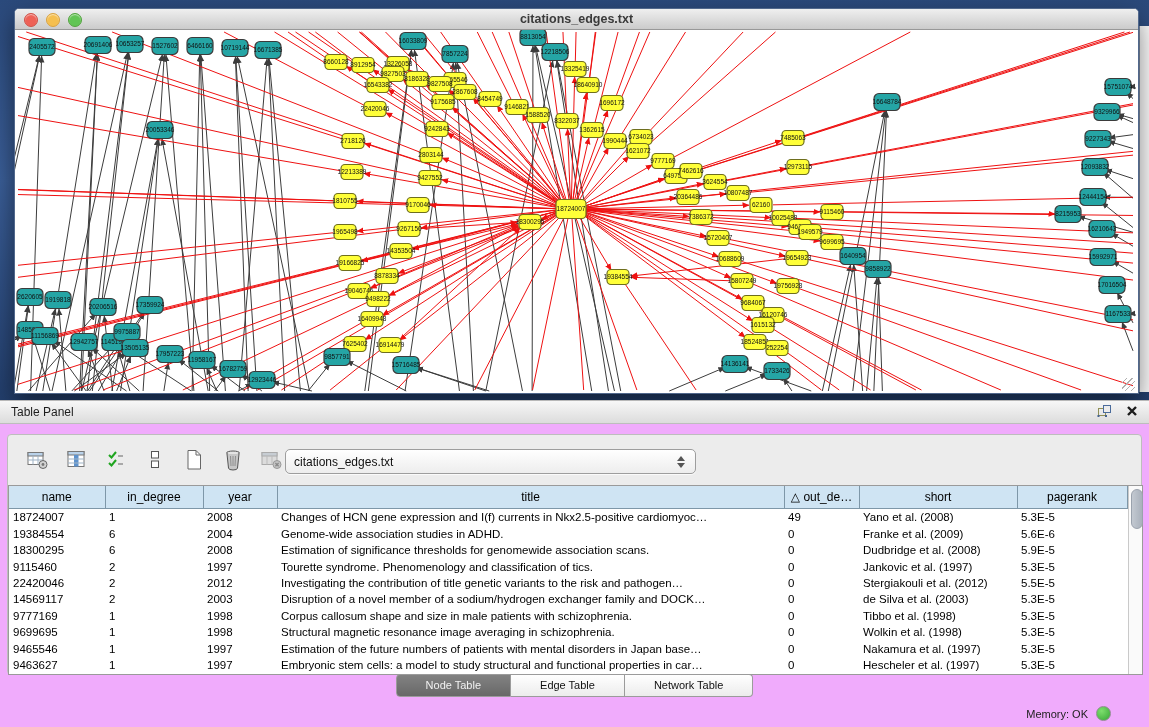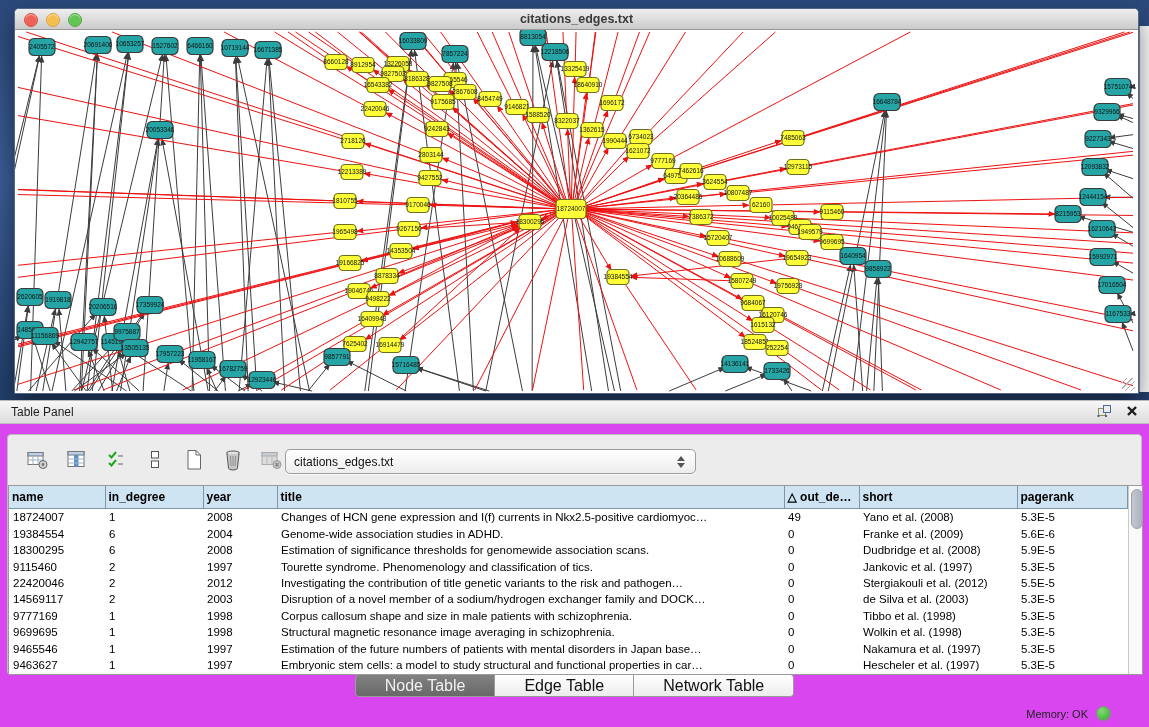--- a/index.html
+++ b/index.html
@@ -18,49 +18,49 @@
   .lights{position:absolute;left:9px;top:4px;display:flex;gap:8px;}
   .light{width:12px;height:12px;border-radius:50%;box-shadow:inset 0 1px 1px rgba(255,255,255,.6);}
   .light.red{background:#ee6156;border:1px solid #cf5349;}
   .light.yellow{background:#f5bf4f;border:1px solid #d9a341;}
   .light.green{background:#62c554;border:1px solid #54a33f;}
   .wtitle{font-size:12.5px;font-weight:bold;color:#3a3a3a;}
   .canvas{position:relative;width:1121px;height:362px;background:#fff;overflow:hidden;}
   .grip{position:absolute;right:1px;bottom:1px;width:13px;height:13px;
     background:repeating-linear-gradient(135deg,transparent 0 3px,#b0b0b0 3px 4px);}
   
-  .table-panel{position:absolute;left:0;top:400px;width:1149px;height:327px;background:#d946ef;}
+  .table-panel{position:absolute;left:0;top:400px;width:1149px;height:327px;background:#f0abfc;}
   .panel-header{height:22px;background:linear-gradient(#f7f7f7,#dcdcdc);
     border-top:1px solid #b8b8b8;border-bottom:1px solid #bdbdbd;
     display:flex;align-items:center;padding:0 11px;font-size:12px;color:#1d1d1d;gap:14px;}
   .ph-spacer{flex:1;}
   .inset{position:absolute;left:7px;top:34px;width:1133px;height:239px;background:#ececec;
     border:1px solid #bdbdbd;border-radius:4px;}
   .toolbar{position:absolute;left:26px;top:42px;height:36px;display:flex;align-items:center;gap:15px;}
   .tbtn{display:flex;align-items:center;justify-content:center;width:24px;height:24px;}
   .fx{font-family:"Liberation Serif",serif;font-style:italic;font-size:14px;color:#111;}
   .combo{position:absolute;left:285px;top:49px;width:393px;height:23px;border:1px solid #9d9d9d;
     border-radius:5px;background:linear-gradient(#ffffff,#ededed);display:flex;align-items:center;
     font-size:12px;color:#111;padding:0 8px;box-shadow:0 1px 1px rgba(255,255,255,.8);}
   .combo .val{flex:1;}
   .stepper{width:12px;display:flex;flex-direction:column;align-items:center;gap:2px;}
   .stepper .up{width:0;height:0;border-left:4px solid transparent;border-right:4px solid transparent;border-bottom:5px solid #555;}
   .stepper .dn{width:0;height:0;border-left:4px solid transparent;border-right:4px solid transparent;border-top:5px solid #555;}
   .table-wrap{position:absolute;left:8px;top:85px;width:1133px;height:188px;background:#fff;
     border:1px solid #9a9a9a;display:flex;}
   table{border-collapse:collapse;table-layout:fixed;width:1118px;}
   th{height:22px;background:#cfe4f3;border-right:1px solid #7e97a8;border-bottom:1px solid #7e97a8;
-    font-size:12px;font-weight:bold;color:#000;text-align:left;overflow:hidden;white-space:nowrap;padding:0 3px;}
+    font-size:12px;font-weight:normal;color:#000;text-align:center;overflow:hidden;white-space:nowrap;padding:0 3px;}
   td{height:16px;font-size:11.5px;color:#000;padding:0 4px;white-space:nowrap;overflow:hidden;
     text-overflow:clip;line-height:16.4px;}
   .vscroll{width:15px;background:#fafafa;border-left:1px solid #c9c9c9;position:relative;}
   .vthumb{position:absolute;left:2px;top:3px;width:10px;height:38px;border-radius:6px;
     background:linear-gradient(90deg,#c3c9d1,#a9b1bc);border:1px solid #9aa2ad;}
   .tabbar{position:absolute;left:0;top:274px;width:100%;display:flex;justify-content:center;}
-  .tab{height:21px;line-height:21px;padding:0 29px;font-size:16px;color:#111;
+  .tab{height:21px;line-height:21px;padding:0 29px;font-size:11px;color:#111;
     background:linear-gradient(#ffffff,#ececec);border:1px solid #9b9b9b;border-left:none;}
   .tab:first-child{border-left:1px solid #9b9b9b;border-radius:4px 0 0 4px;}
   .tab:last-child{border-radius:0 4px 4px 0;}
   .tab.selected{background:linear-gradient(#828282,#686868);color:#f1f1f1;}
   .statusbar{position:absolute;left:0;bottom:0;width:100%;height:27px;display:flex;
     align-items:center;justify-content:flex-end;padding-right:38px;box-sizing:border-box;
     font-size:11px;color:#222;gap:8px;}
   .memdot{width:13px;height:13px;border-radius:50%;background:radial-gradient(circle at 35% 30%,#7ede6e,#36a736);
     border:1px solid #8d8d8d;}
 </style>

